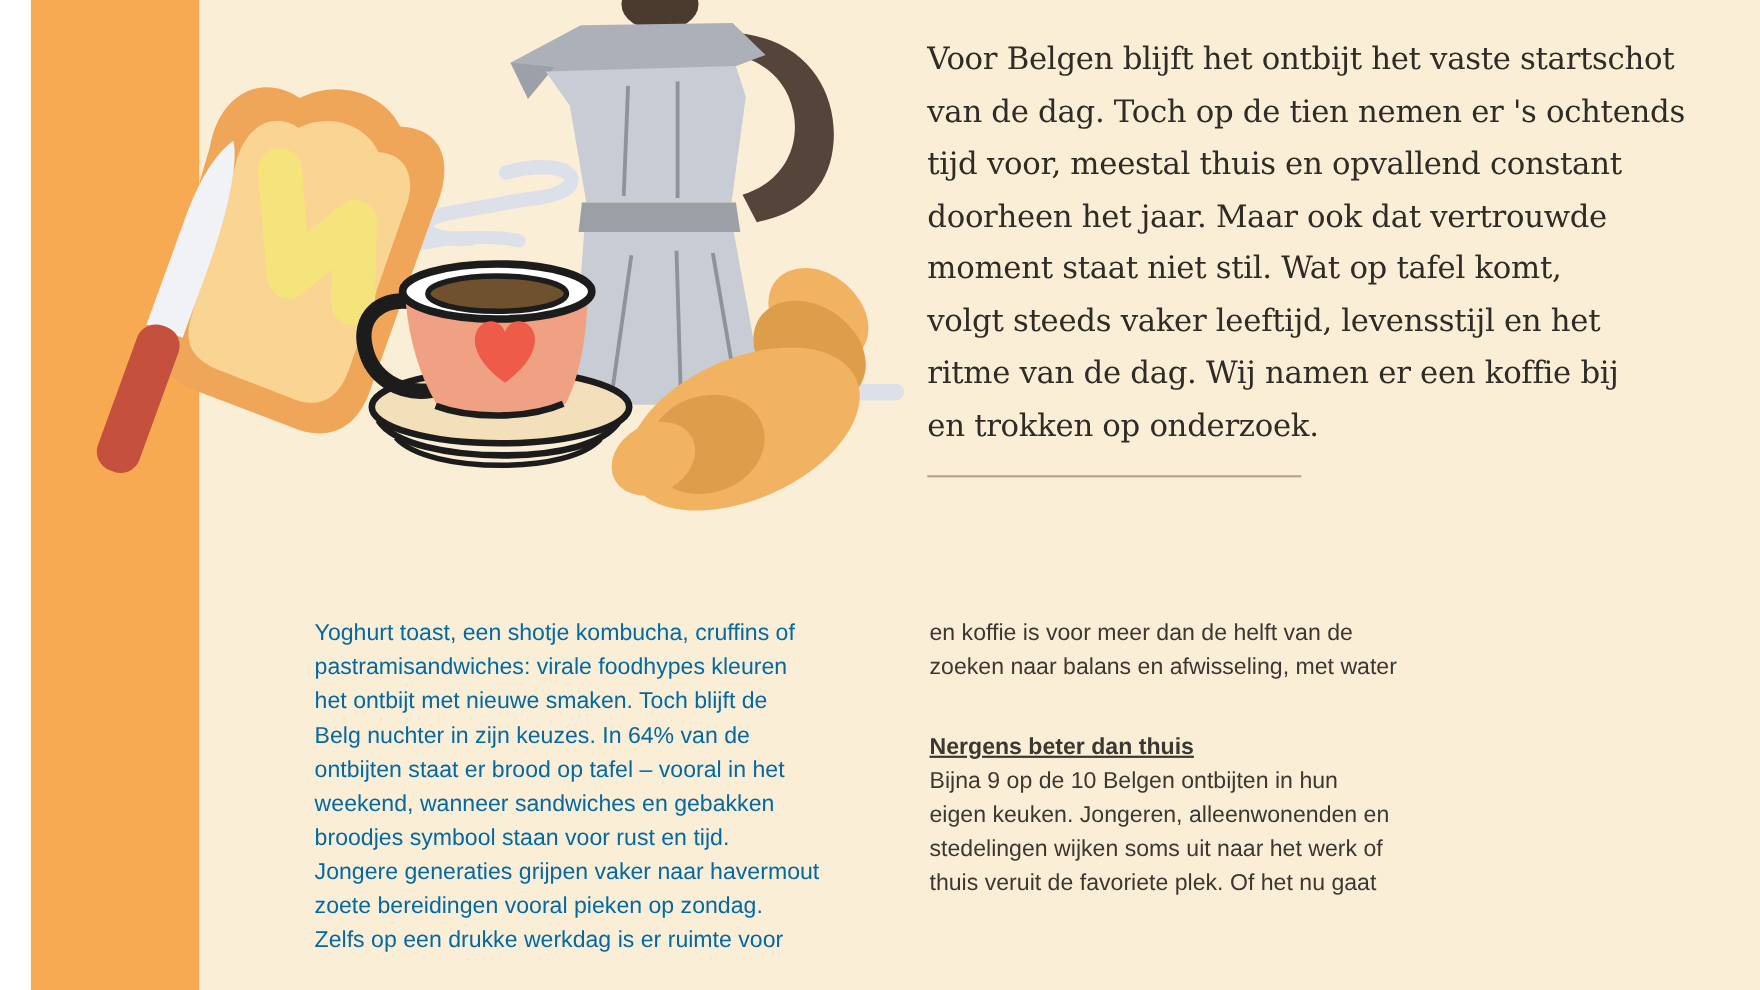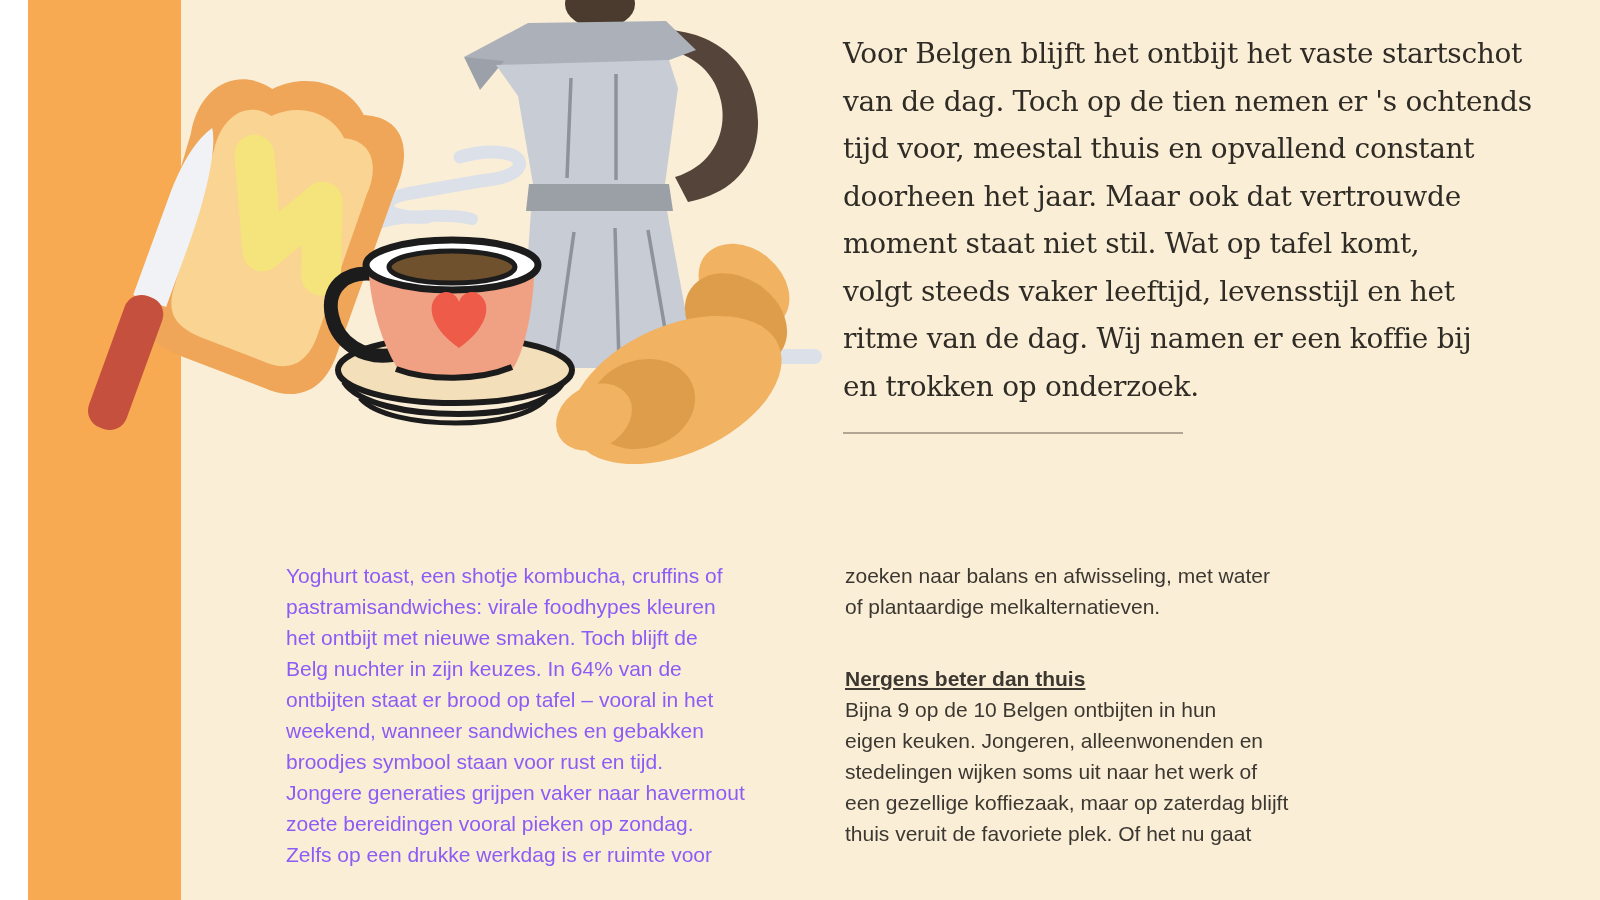--- a/index.html
+++ b/index.html
@@ -109,41 +109,40 @@
     <div class="line">tijd voor, meestal thuis en opvallend constant</div>
     <div class="line">doorheen het jaar. Maar ook dat vertrouwde</div>
     <div class="line">moment staat niet stil. Wat op tafel komt,</div>
     <div class="line">volgt steeds vaker leeftijd, levensstijl en het</div>
     <div class="line">ritme van de dag. Wij namen er een koffie bij</div>
     <div class="line">en trokken op onderzoek.</div>
   </div>
 
   <div class="divider" style="background: rgb(179, 164, 147);"></div>
 
-  <div class="col col-left" style="color: #8b5cf6;">
+  <div class="col col-left" style="color: #0369a1;">
     <div class="line">Yoghurt toast, een shotje kombucha, cruffins of</div>
     <div class="line">pastramisandwiches: virale foodhypes kleuren</div>
     <div class="line">het ontbijt met nieuwe smaken. Toch blijft de</div>
     <div class="line">Belg nuchter in zijn keuzes. In 64% van de</div>
     <div class="line">ontbijten staat er brood op tafel – vooral in het</div>
     <div class="line">weekend, wanneer sandwiches en gebakken</div>
     <div class="line">broodjes symbool staan voor rust en tijd.</div>
     <div class="line">Jongere generaties grijpen vaker naar havermout</div>
     <div class="line">zoete bereidingen vooral pieken op zondag.</div>
     <div class="line">Zelfs op een drukke werkdag is er ruimte voor</div>
   </div>
 
   <div class="col col-right" style="color: rgb(60, 56, 49);">
     <div class="para">
+      <div class="line">en koffie is voor meer dan de helft van de</div>
       <div class="line">zoeken naar balans en afwisseling, met water</div>
-      <div class="line">of plantaardige melkalternatieven.</div>
     </div>
     <div class="para para2">
       <div class="line heading">Nergens beter dan thuis</div>
       <div class="line">Bijna 9 op de 10 Belgen ontbijten in hun</div>
       <div class="line">eigen keuken. Jongeren, alleenwonenden en</div>
       <div class="line">stedelingen wijken soms uit naar het werk of</div>
-      <div class="line">een gezellige koffiezaak, maar op zaterdag blijft</div>
       <div class="line">thuis veruit de favoriete plek. Of het nu gaat</div>
     </div>
   </div>
 
 </div>
 
 </body></html>

